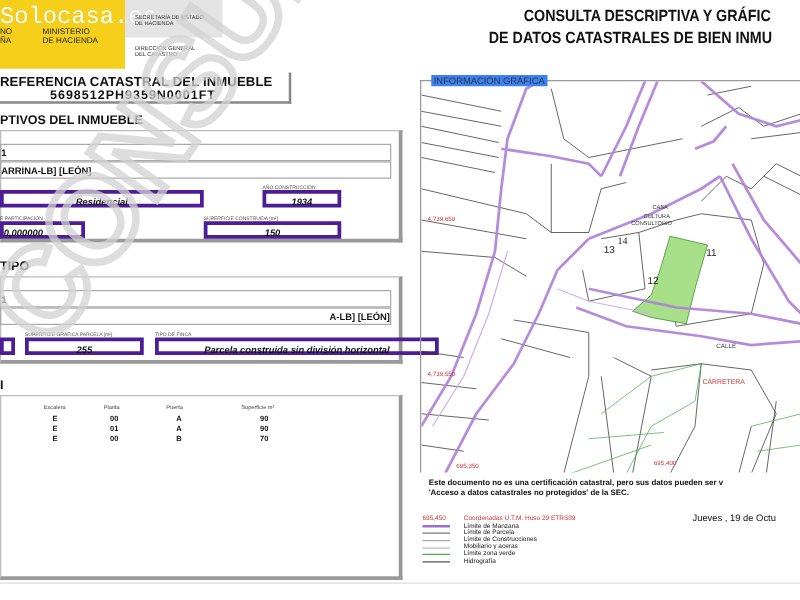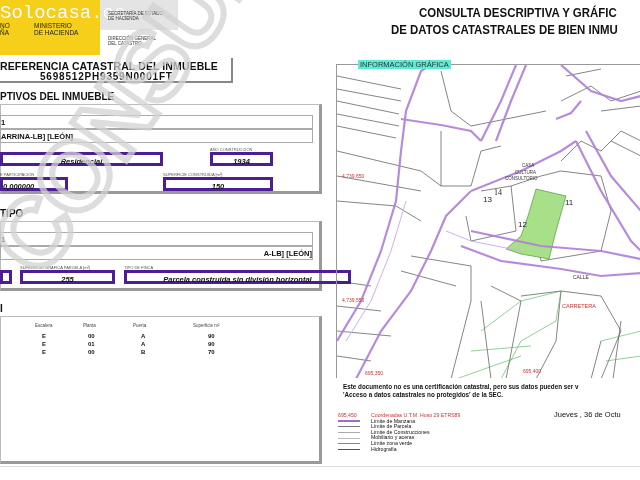--- a/index.html
+++ b/index.html
@@ -31,21 +31,21 @@
   .flabel { position:absolute; font-size:4px; color:#555; white-space:nowrap; }
 
   .tbl-head { position:absolute; top:323px; font-size:4.5px; color:#444; }
   .tbl-cell { position:absolute; font-size:6px; font-weight:bold; text-align:center; }
 
   
   .consulta { position:absolute; left:-30px; top:230px; font-size:96px; font-weight:bold; color:transparent; -webkit-text-stroke:6px rgba(210,210,210,0.75); transform:rotate(-55deg); transform-origin:left top; white-space:nowrap; letter-spacing:-2px; }
 
   
   .map-frame { position:absolute; left:336px; top:64px; width:304px; height:314px; border-left:1px solid #999; border-top:1px solid #999; overflow:hidden; }
-  .map-title { position:absolute; left:358px; top:60px; font-size:7.5px; color:#333; background:#5eead4; padding:0 2px; }
+  .map-title { position:absolute; left:345px; top:60px; font-size:7.5px; color:#333; background:#3b82f6; padding:0 2px; }
   .map-svg { position:absolute; left:0; top:0; }
 
   .disclaimer { position:absolute; left:343px; top:383px; font-size:6.3px; font-weight:bold; line-height:8px; white-space:nowrap; }
   .date { position:absolute; left:554px; top:410px; font-size:7.5px; white-space:nowrap; }
   .legend { position:absolute; left:338px; top:413px; font-size:5.2px; line-height:5.6px; }
   .leg-row { display:flex; align-items:center; height:5.6px; }
   .leg-sym { width:25px; margin-right:8px; display:flex; align-items:center; }
   .leg-line { width:22px; height:1px; }
   .coord-sym { font-size:5.2px; color:#c33; width:25px; margin-right:8px; }
 </style>
@@ -182,21 +182,21 @@
 <div style="position:absolute; left:522px; top:163px; font-size:4.5px; color:#333;">CASA</div>
 <div style="position:absolute; left:515px; top:170px; font-size:4.5px; color:#333;">CULTURA</div>
 <div style="position:absolute; left:505px; top:176px; font-size:4.5px; color:#333;">CONSULTORIO</div>
 <div style="position:absolute; left:573px; top:274px; font-size:5px; color:#333;">CALLE</div>
 <div style="position:absolute; left:562px; top:303px; font-size:5.5px; color:#c33;">CARRETERA</div>
 
 <div class="disclaimer">
   <div>Este documento no es una certificación catastral, pero sus datos pueden ser v</div>
   <div>'Acceso a datos catastrales no protegidos' de la SEC.</div>
 </div>
-<div class="date">Jueves , 36 de Octu</div>
+<div class="date">Jueves , 19 de Octu</div>
 
 <div class="legend">
   <div class="leg-row">
     <span class="coord-sym">695,450</span>
     <span style="color:#c33;">Coordenadas U.T.M. Huso 29 ETRS89</span>
   </div>
   <div class="leg-row">
     <span class="leg-sym">
         <span class="leg-line" style="height:2px; background:#9b6fd0;"></span>
       </span>

